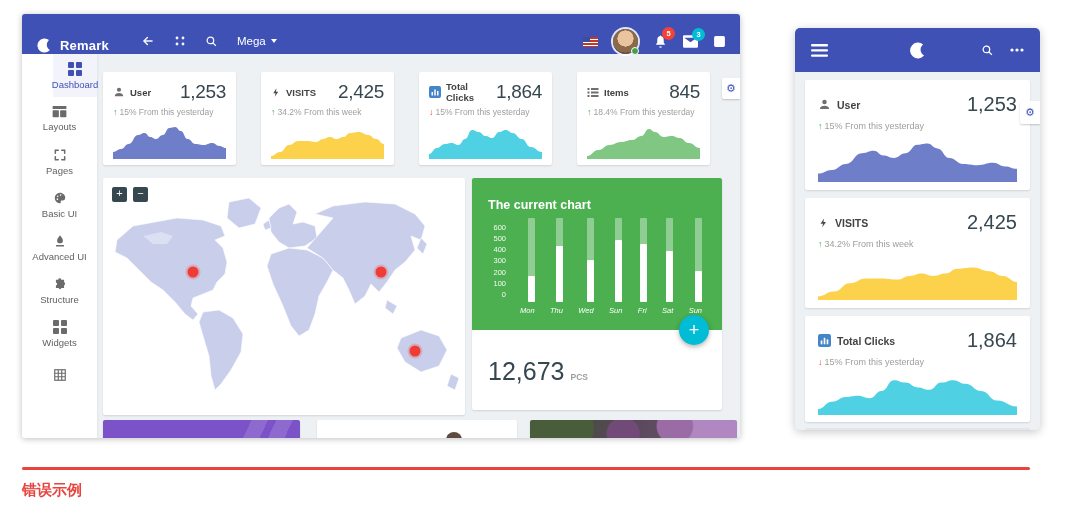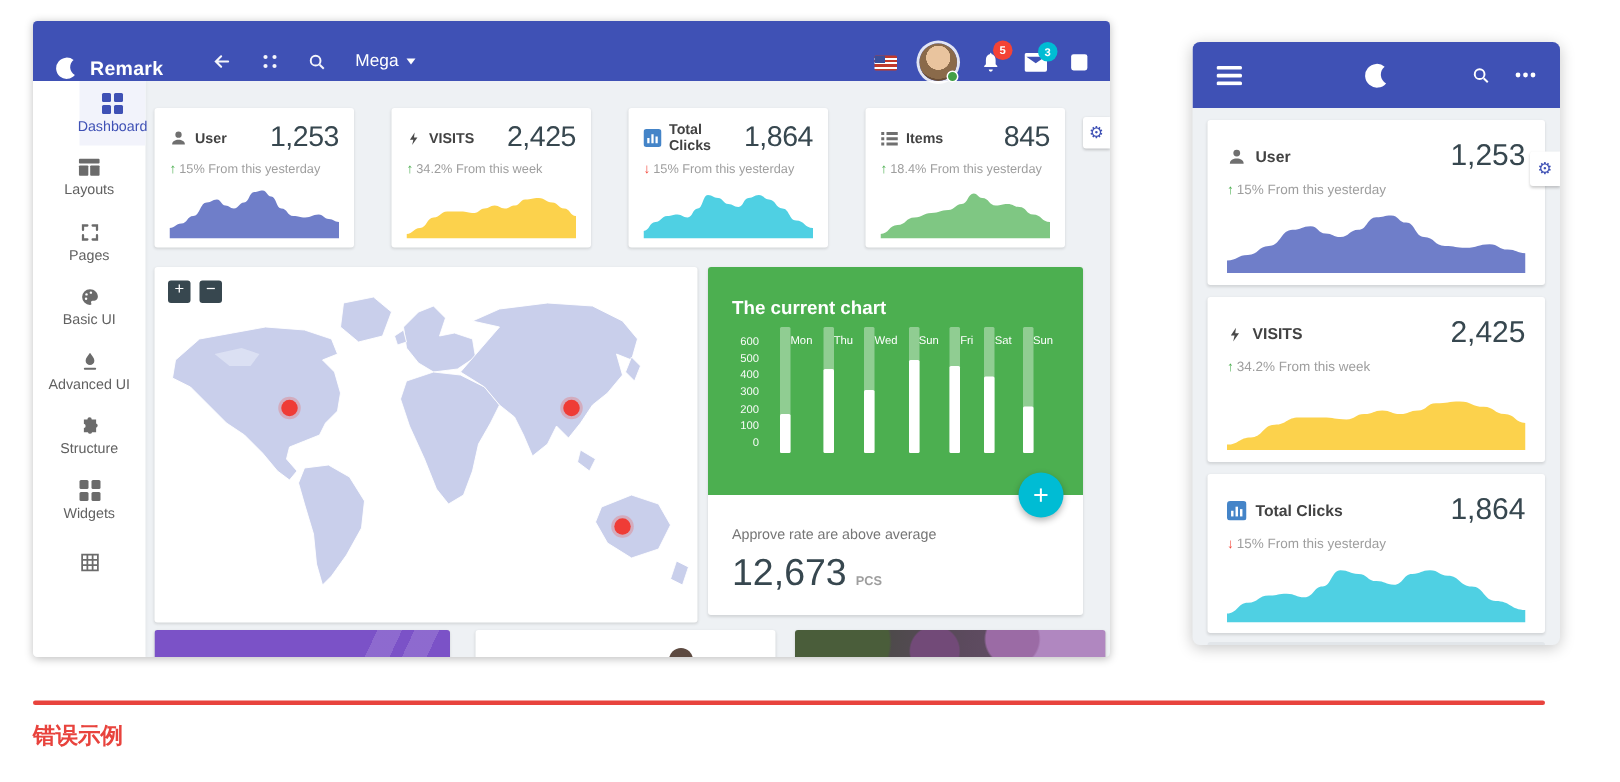--- a/index.html
+++ b/index.html
@@ -80,21 +80,21 @@
   
   .chart-card{position:absolute;left:375px;top:124px;width:250px;height:232px;background:#fff;
     border-radius:2px;box-shadow:0 1px 2px rgba(0,0,0,.12);}
   .chart-green{position:absolute;top:0;left:0;right:0;height:152px;background:var(--green);
     border-radius:2px 2px 0 0;color:#fff;}
   .chart-title{font-size:12.5px;font-weight:bold;padding:20px 16px 4px;}
   .chart-area{display:flex;padding:2px 14px 0 14px;}
   .y-axis{display:flex;flex-direction:column;justify-content:space-between;height:76px;margin-top:5px;
     font-size:7.5px;text-align:right;width:20px;opacity:.95;}
   .bars{flex:1;display:flex;justify-content:space-between;padding:0 6px 0 14px;}
-  .bar-col{display:flex;flex-direction:row;align-items:flex-start;}
+  .bar-col{display:flex;flex-direction:column;align-items:flex-end;font-style:italic;}
   .track{width:7px;height:84px;background:rgba(255,255,255,.38);border-radius:1px;position:relative;}
   .fill{position:absolute;bottom:0;left:0;right:0;background:#fff;border-radius:1px;}
   .cat{font-size:7.5px;margin-top:4px;}
   .chart-footer{position:absolute;top:152px;left:0;right:0;bottom:0;padding:21px 16px 0;}
   .approve-text{font-size:9.5px;color:#757575;}
   .approve-value{font-size:25px;font-weight:300;color:#37474f;margin-top:6px;display:flex;align-items:baseline;gap:6px;}
   .approve-unit{font-size:8.5px;color:#9e9e9e;font-weight:bold;}
   .fab{position:absolute;left:207px;top:137px;width:30px;height:30px;border-radius:50%;background:var(--fab);
     color:#fff;font-size:18px;font-weight:300;display:flex;align-items:center;justify-content:center;
     box-shadow:0 2px 5px rgba(0,0,0,.3);cursor:pointer;z-index:3;}
@@ -440,21 +440,20 @@
                 <div class="track">
                   <div class="fill" style="height:37.5%"></div>
                 </div>
                 <span class="cat">Sun</span>
               </div>
             </div>
         </div>
       </div>
       <div class="fab">+</div>
       <div class="chart-footer">
-        <div class="approve-text">Approve rate are above average</div>
         <div class="approve-value">
           <span>12,673</span>
           <span class="approve-unit">PCS</span>
         </div>
       </div>
     </div>
 
     <div class="bottom-row">
       <div class="crop-card crop-purple"></div>
       <div class="crop-card crop-white"></div>

